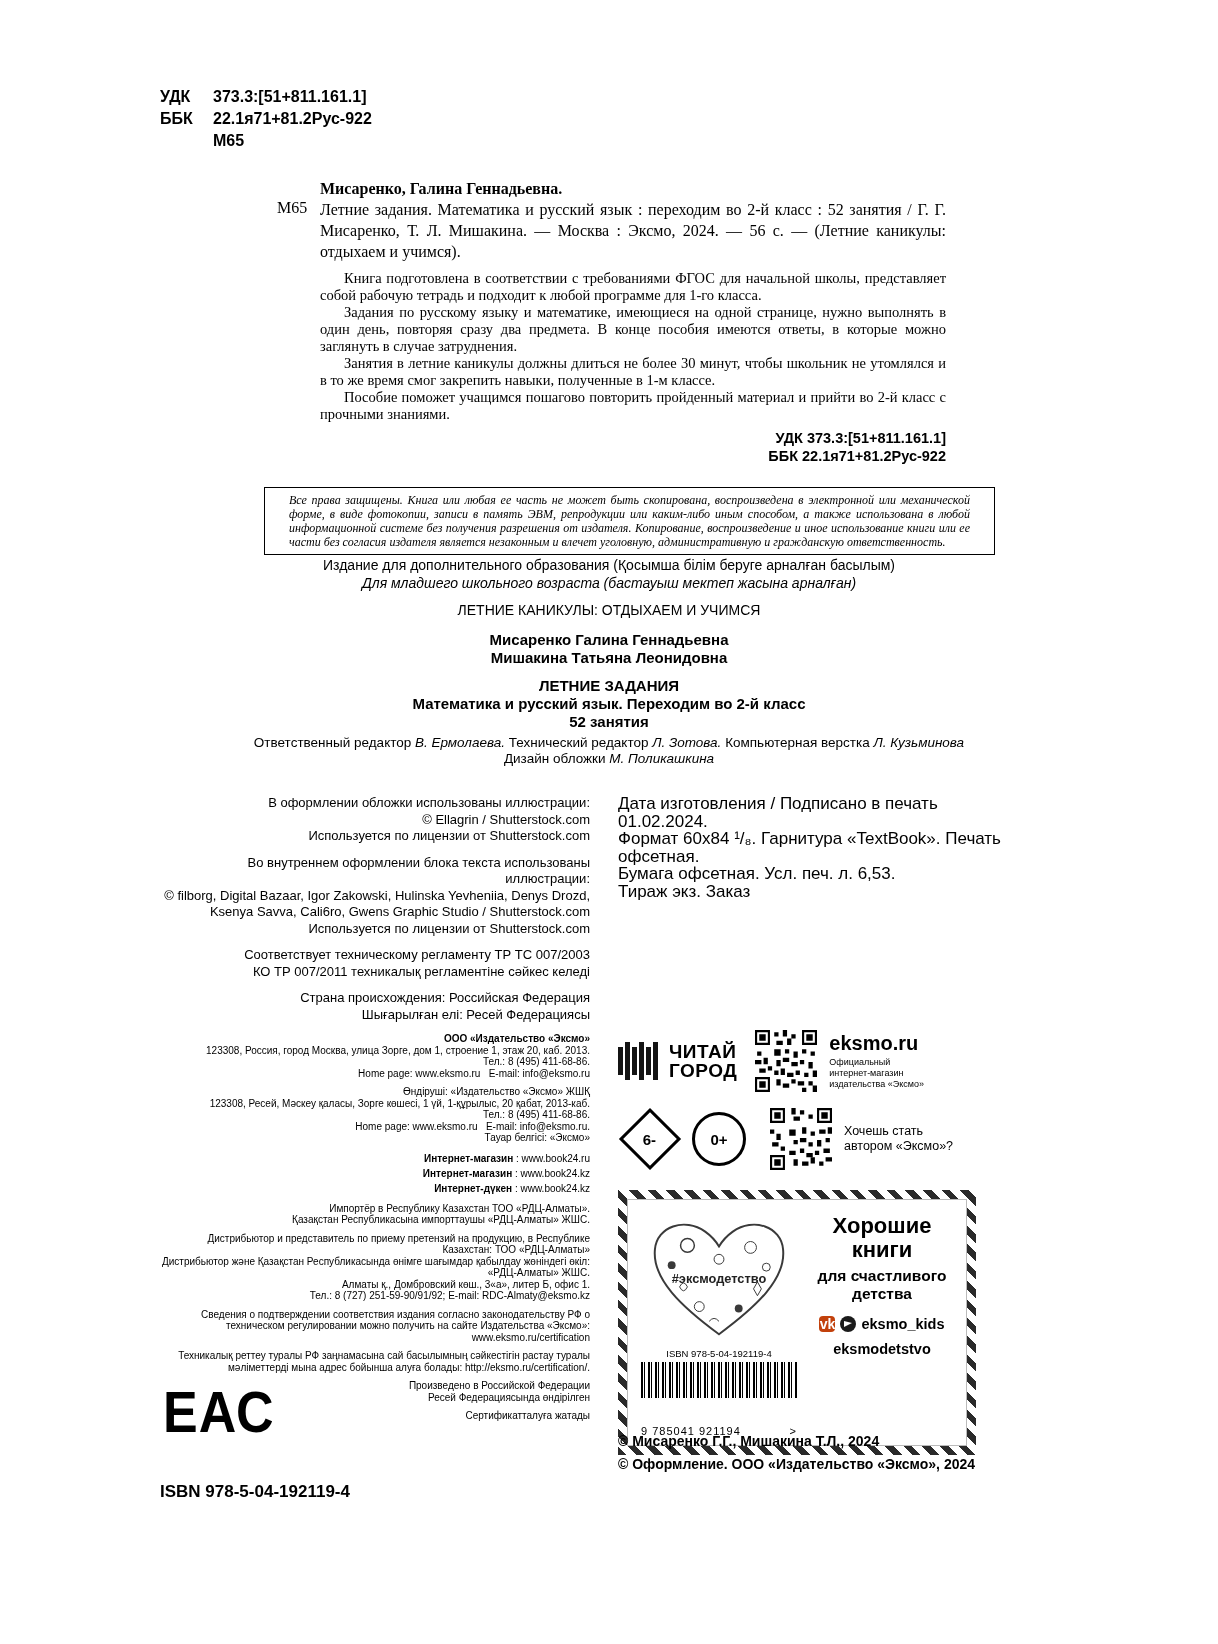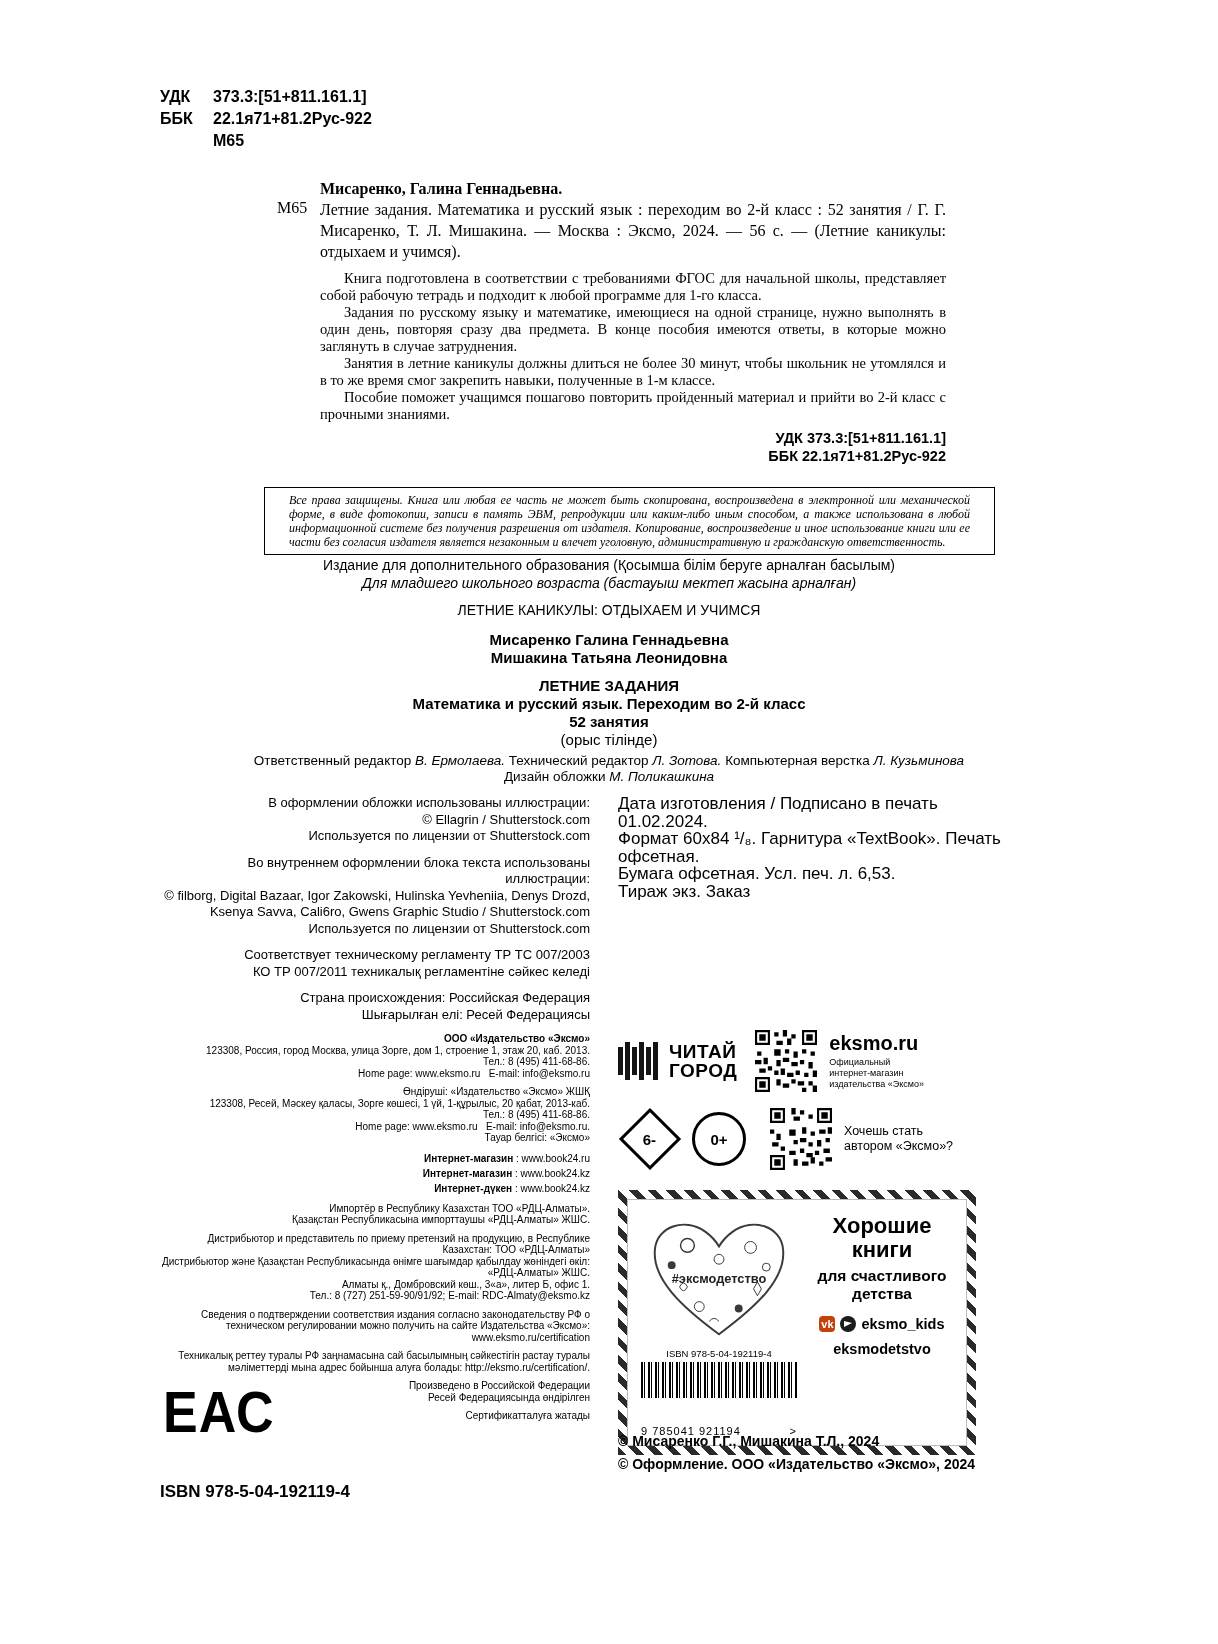--- a/index.html
+++ b/index.html
@@ -85,21 +85,21 @@
   .pb-isbn{font-size:9.5px;margin-top:2px;}
   .barcode{margin-top:3px;width:156px;}
   .barcode-bars{height:36px;
       background:repeating-linear-gradient(90deg,#000 0 2px,#fff 2px 3px,#000 3px 4px,#fff 4px 7px);}
   .barcode-row{display:flex;justify-content:space-between;font-size:11px;letter-spacing:1px;margin-top:27px;}
   .box-title{font-weight:bold;font-size:22px;line-height:24px;}
   .box-subtitle{font-weight:bold;font-size:15.5px;line-height:18px;margin-top:5px;}
   .social-row{margin-top:13px;display:flex;align-items:center;justify-content:center;gap:5px;
               font-weight:bold;font-size:14.5px;}
   .vk-icon{width:16px;height:16px;border-radius:4px;background:#c2410c;color:#fff;
-           font-size:11px;font-weight:bold;display:flex;align-items:center;justify-content:center;}
+           font-size:14px;font-weight:bold;display:flex;align-items:center;justify-content:center;}
   .tg-icon{width:16px;height:16px;border-radius:50%;background:#1b1b1b;position:relative;flex:0 0 auto;}
   .tg-icon::after{content:"";position:absolute;left:3.5px;top:4.5px;width:0;height:0;
                   border-left:8px solid #fff;border-top:2.5px solid transparent;
                   border-bottom:4px solid transparent;}
   .social2{margin-top:9px;font-weight:bold;font-size:14.5px;}
 
   
   .eac{position:absolute;left:163px;top:1378px;font-weight:bold;font-size:52px;letter-spacing:1px;
        transform:scaleY(1.12);transform-origin:top left;}
   .isbn-bottom{position:absolute;left:160px;top:1482px;font-weight:bold;font-size:17px;}
@@ -150,21 +150,20 @@
     <div class="ed-line italic">Для младшего школьного возраста (бастауыш мектеп жасына арналған)</div>
     <div class="ed-series">ЛЕТНИЕ КАНИКУЛЫ: ОТДЫХАЕМ И УЧИМСЯ</div>
     <div class="ed-authors">
       <div>Мисаренко Галина Геннадьевна</div>
       <div>Мишакина Татьяна Леонидовна</div>
     </div>
     <div class="ed-title">
       <div class="bold">ЛЕТНИЕ ЗАДАНИЯ</div>
       <div class="bold">Математика и русский язык. Переходим во 2-й класс</div>
       <div class="bold">52 занятия</div>
-      <div>(орыс тілінде)</div>
     </div>
     <div class="ed-editors">
       <span>Ответственный редактор</span>
       <i>В. Ермолаева.</i>
       <span>Технический редактор</span>
       <i>Л. Зотова.</i>
       <span>Компьютерная верстка</span>
       <i>Л. Кузьминова</i>
     </div>
     <div class="ed-editors2">

